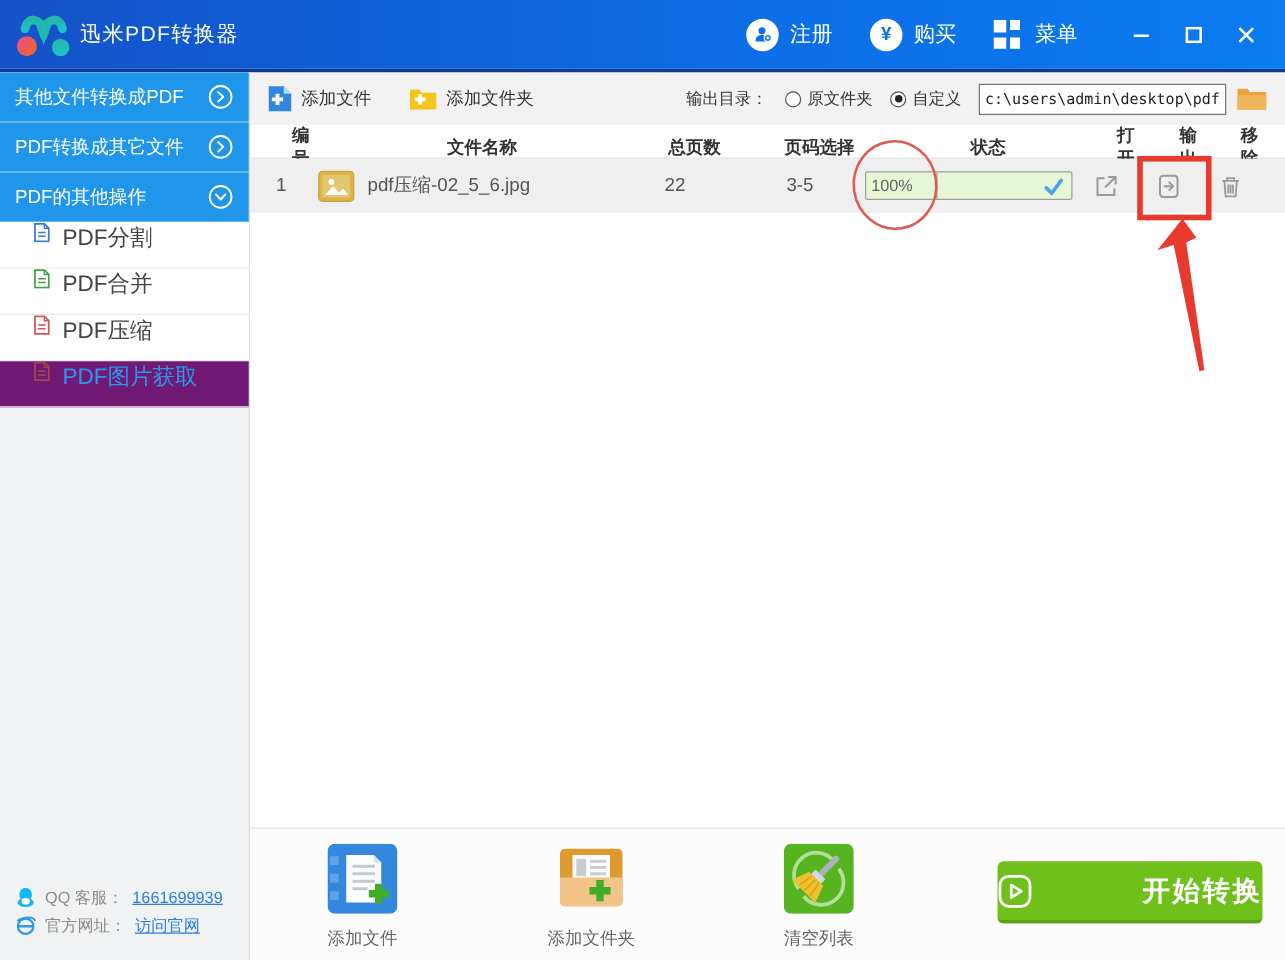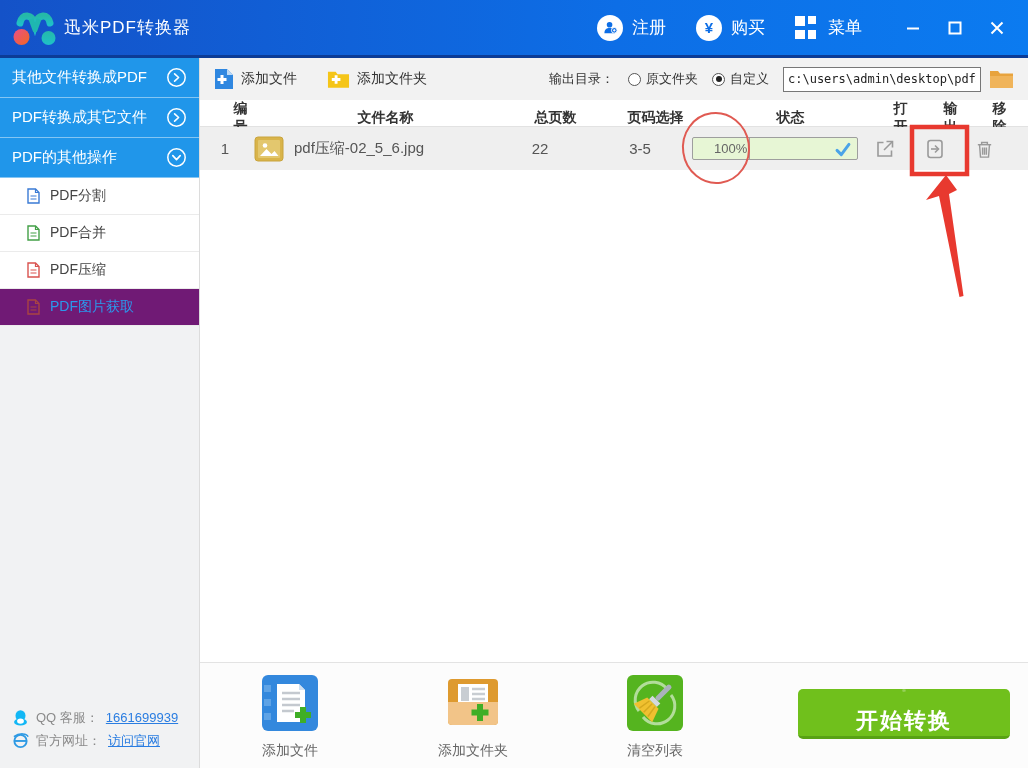--- a/index.html
+++ b/index.html
@@ -23,21 +23,21 @@
   .menu-grid i:nth-child(3){left:0;top:14px;width:10px;height:9px;}
   .menu-grid i:nth-child(4){left:13px;top:14px;width:8px;height:9px;}
   .win-controls { display:flex; align-items:center; margin-right:10px; }
   .win-btn { width:42px; height:40px; display:flex; align-items:center; justify-content:center; cursor:pointer; }
 
   
   .sidebar { position:absolute; left:0; top:58px; width:200px; height:710px; background:#f1f2f3; border-right:1px solid #dcdcdc; }
   .side-group { height:40px; background:#2096ea; color:#fff; display:flex; align-items:center; padding:0 12px; font-size:15px; border-bottom:1px solid rgba(255,255,255,.45); cursor:pointer; }
   .side-group .grp-label { flex:1; }
   .sub-list { background:#fff; }
-  .sub-item { height:37px; display:flex; align-items:center; padding-left:26px; font-size:14px; color:#444; border-bottom:1px solid #ebebeb; cursor:pointer; background:#fff; }
+  .sub-item { height:37px; display:flex; align-items:flex-start; padding-left:26px; font-size:18px; color:#444; border-bottom:1px solid #ebebeb; cursor:pointer; background:#fff; }
   .sub-item .doc-ic { margin-right:9px; display:flex; }
   .sub-item.selected { background:#701a75; color:#2b98ec; }
 
   .contact { position:absolute; left:12px; bottom:16px; font-size:13px; color:#8a8a8a; }
   .contact .row { display:flex; align-items:center; gap:7px; height:23px; }
   .contact a { color:#2a7de1; text-decoration:underline; cursor:pointer; }
 
   
   .toolbar { position:absolute; left:200px; top:58px; width:828px; height:42px; background:#f2f2f2; display:flex; align-items:center; padding:0 14px; }
   .tool-btn { display:flex; align-items:center; gap:7px; font-size:14px; color:#333; cursor:pointer; }
@@ -52,30 +52,30 @@
   .list-header, .file-row { position:absolute; left:200px; width:828px; display:grid;
     grid-template-columns:50px 240px 100px 100px 170px 50px 50px 48px; padding-right:20px; align-items:center; }
   .list-header { top:100px; height:27px; background:#fff; border-bottom:1px solid #e2e2e2; font-size:14px; color:#333; font-weight:bold; }
   .list-header > div { text-align:center;padding-left:31px; }
   .file-row { top:127px; height:43px; background:#efefef; font-size:15px; color:#555; }
   .file-row > div { text-align:center; }
   .name-cell { display:flex; align-items:center; gap:10px; padding-left:4px; text-align:left !important; }
   .icon-btn { display:flex; align-items:center; justify-content:center; cursor:pointer; }
 
   .progress { position:relative; width:166px; height:23px; margin:0 auto; border:1px solid #9e9e9e; border-radius:2px; background:#e7f6d5; display:flex; align-items:center; }
-  .progress .pct { font-size:13px; color:#666; padding-left:21px; }
+  .progress .pct { font-size:13px; color:#666; padding-left:4px; }
   .progress::after { content:""; position:absolute; left:56px; top:0; width:1px; height:100%; background:#9e9e9e; }
   .progress .chk { position:absolute; right:5px; top:3px; }
 
   
   .footer { position:absolute; left:200px; top:662px; width:828px; height:106px; background:#fcfcfc; border-top:1px solid #e3e3e3; }
   .footer-item { position:absolute; top:12px; width:92px; display:flex; flex-direction:column; align-items:center; gap:11px; cursor:pointer; }
   .footer-item .lbl { font-size:14px; color:#666; }
   .fi-1 { left:44px; } .fi-2 { left:227px; } .fi-3 { left:409px; }
-  .start-btn { position:absolute; left:598px; top:26px; width:212px; height:50px; background:#70c01c; border-bottom:3px solid #58a214; border-radius:5px; display:flex; align-items:center; justify-content:space-between; gap:14px; cursor:pointer;flex-direction:column; }
+  .start-btn { position:absolute; left:598px; top:26px; width:212px; height:50px; background:#70c01c; border-bottom:3px solid #58a214; border-radius:5px; display:flex; align-items:center; justify-content:space-between; gap:14px; cursor:pointer; }
   .start-btn .txt { color:#fff; font-size:22px; font-weight:bold; letter-spacing:2px; }
 
   
   .annot { position:absolute; left:0; top:0; width:1028px; height:768px; pointer-events:none; z-index:50; }
 </style>
 </head>
 <body>
 
 <div class="window">
 

